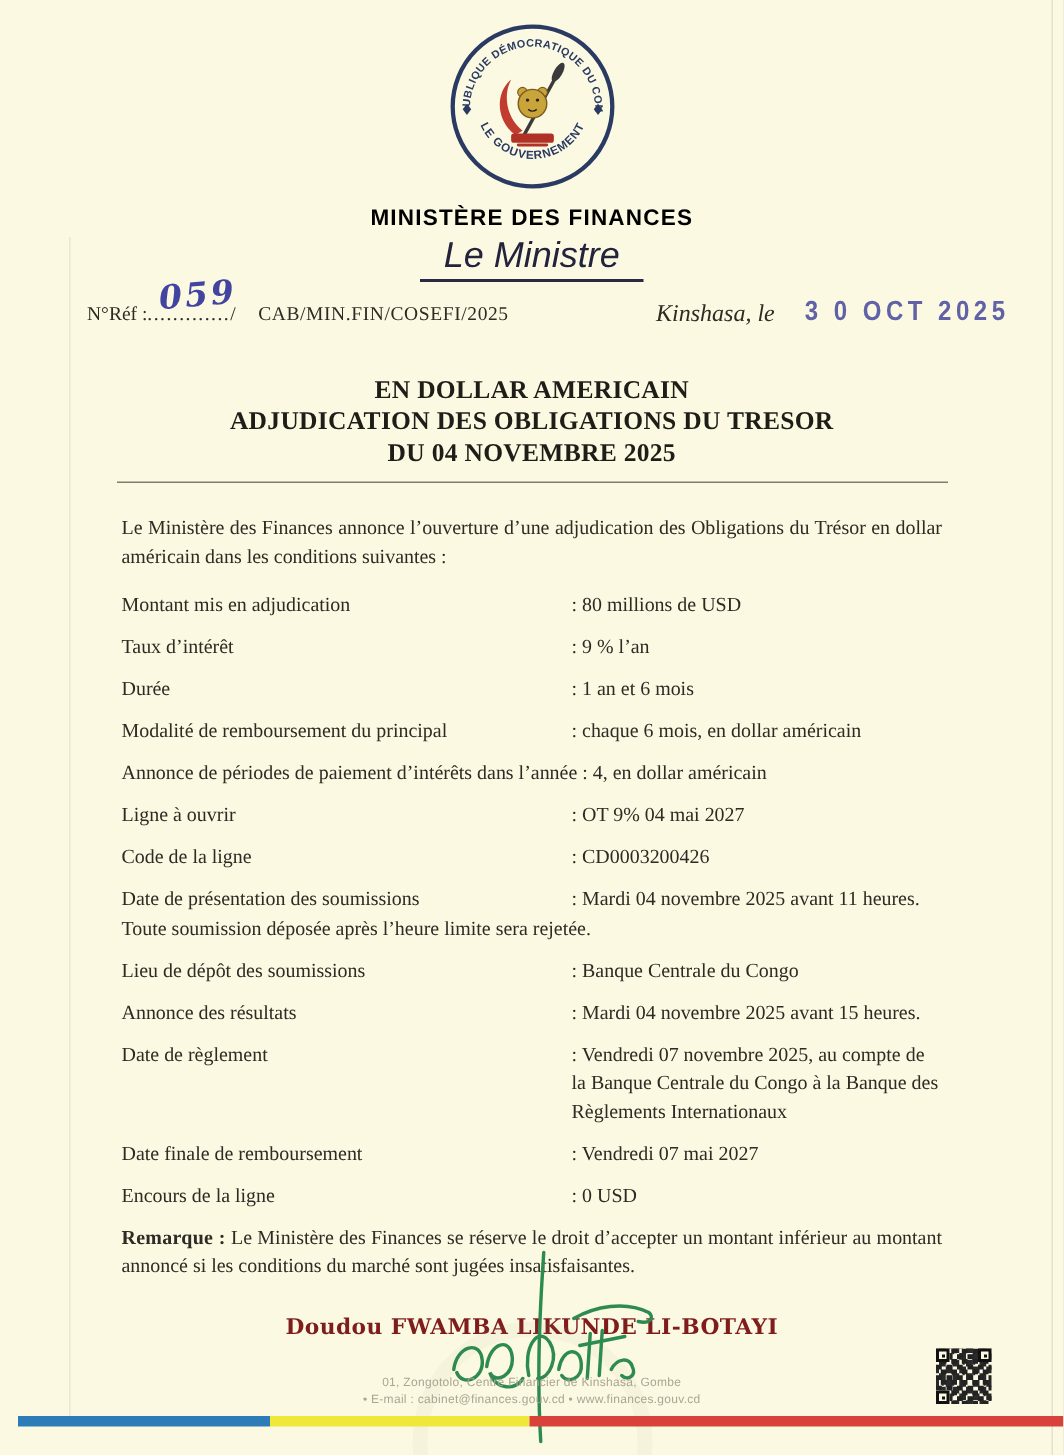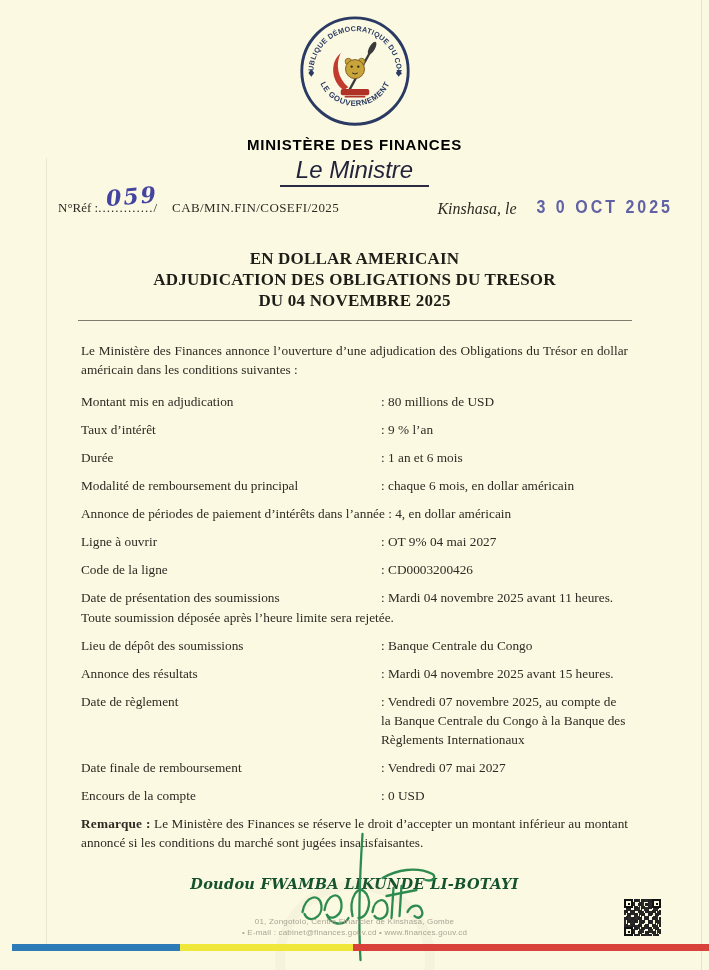--- a/index.html
+++ b/index.html
@@ -63,22 +63,22 @@
   .frow.inline { display:block; }
   .frow.inline .flabel { display:inline; width:auto; }
   .frow.inline .fvalue { display:inline; }
   .fnote { margin-top:1px; }
   .remark { margin-top:8px; text-align:justify; }
   .remark b { letter-spacing:.2px; }
 
   
   .sig-block { position:relative; margin-top:22px; text-align:center; height:120px; }
   .sig-name {
-    font-family:"DejaVu Serif", serif; font-style:italic; font-weight:700;
-    font-size:14.5px; color:#14532d; letter-spacing:.3px;
+    font-family:"DejaVu Serif", serif; font-weight:700;
+    font-size:14.5px; color:#7f1d1d; letter-spacing:.3px;
   }
   .sig-svg { position:absolute; left:50%; top:-44px; transform:translateX(-46%); }
   .watermark {
     position:absolute; left:50%; top:6px; transform:translateX(-50%);
     width:140px; height:140px; border-radius:50%;
     border:10px solid rgba(150,140,105,.055);
   }
 
   
   .footer {
@@ -248,21 +248,21 @@
   <div class="fitem">
     <div class="frow">
       <span class="flabel">Date finale de remboursement</span>
       <span class="fvalue">: Vendredi 07 mai 2027</span>
     </div>
 
   </div>
 
   <div class="fitem">
     <div class="frow">
-      <span class="flabel">Encours de la compte</span>
+      <span class="flabel">Encours de la ligne</span>
       <span class="fvalue">: 0 USD</span>
     </div>
 
   </div>
 </div>
 
     <div class="remark">
       <b>Remarque :</b><span> Le Ministère des Finances se réserve le droit d’accepter un montant inférieur au montant annoncé si les conditions du marché sont jugées insatisfaisantes.</span>
     </div>
 

